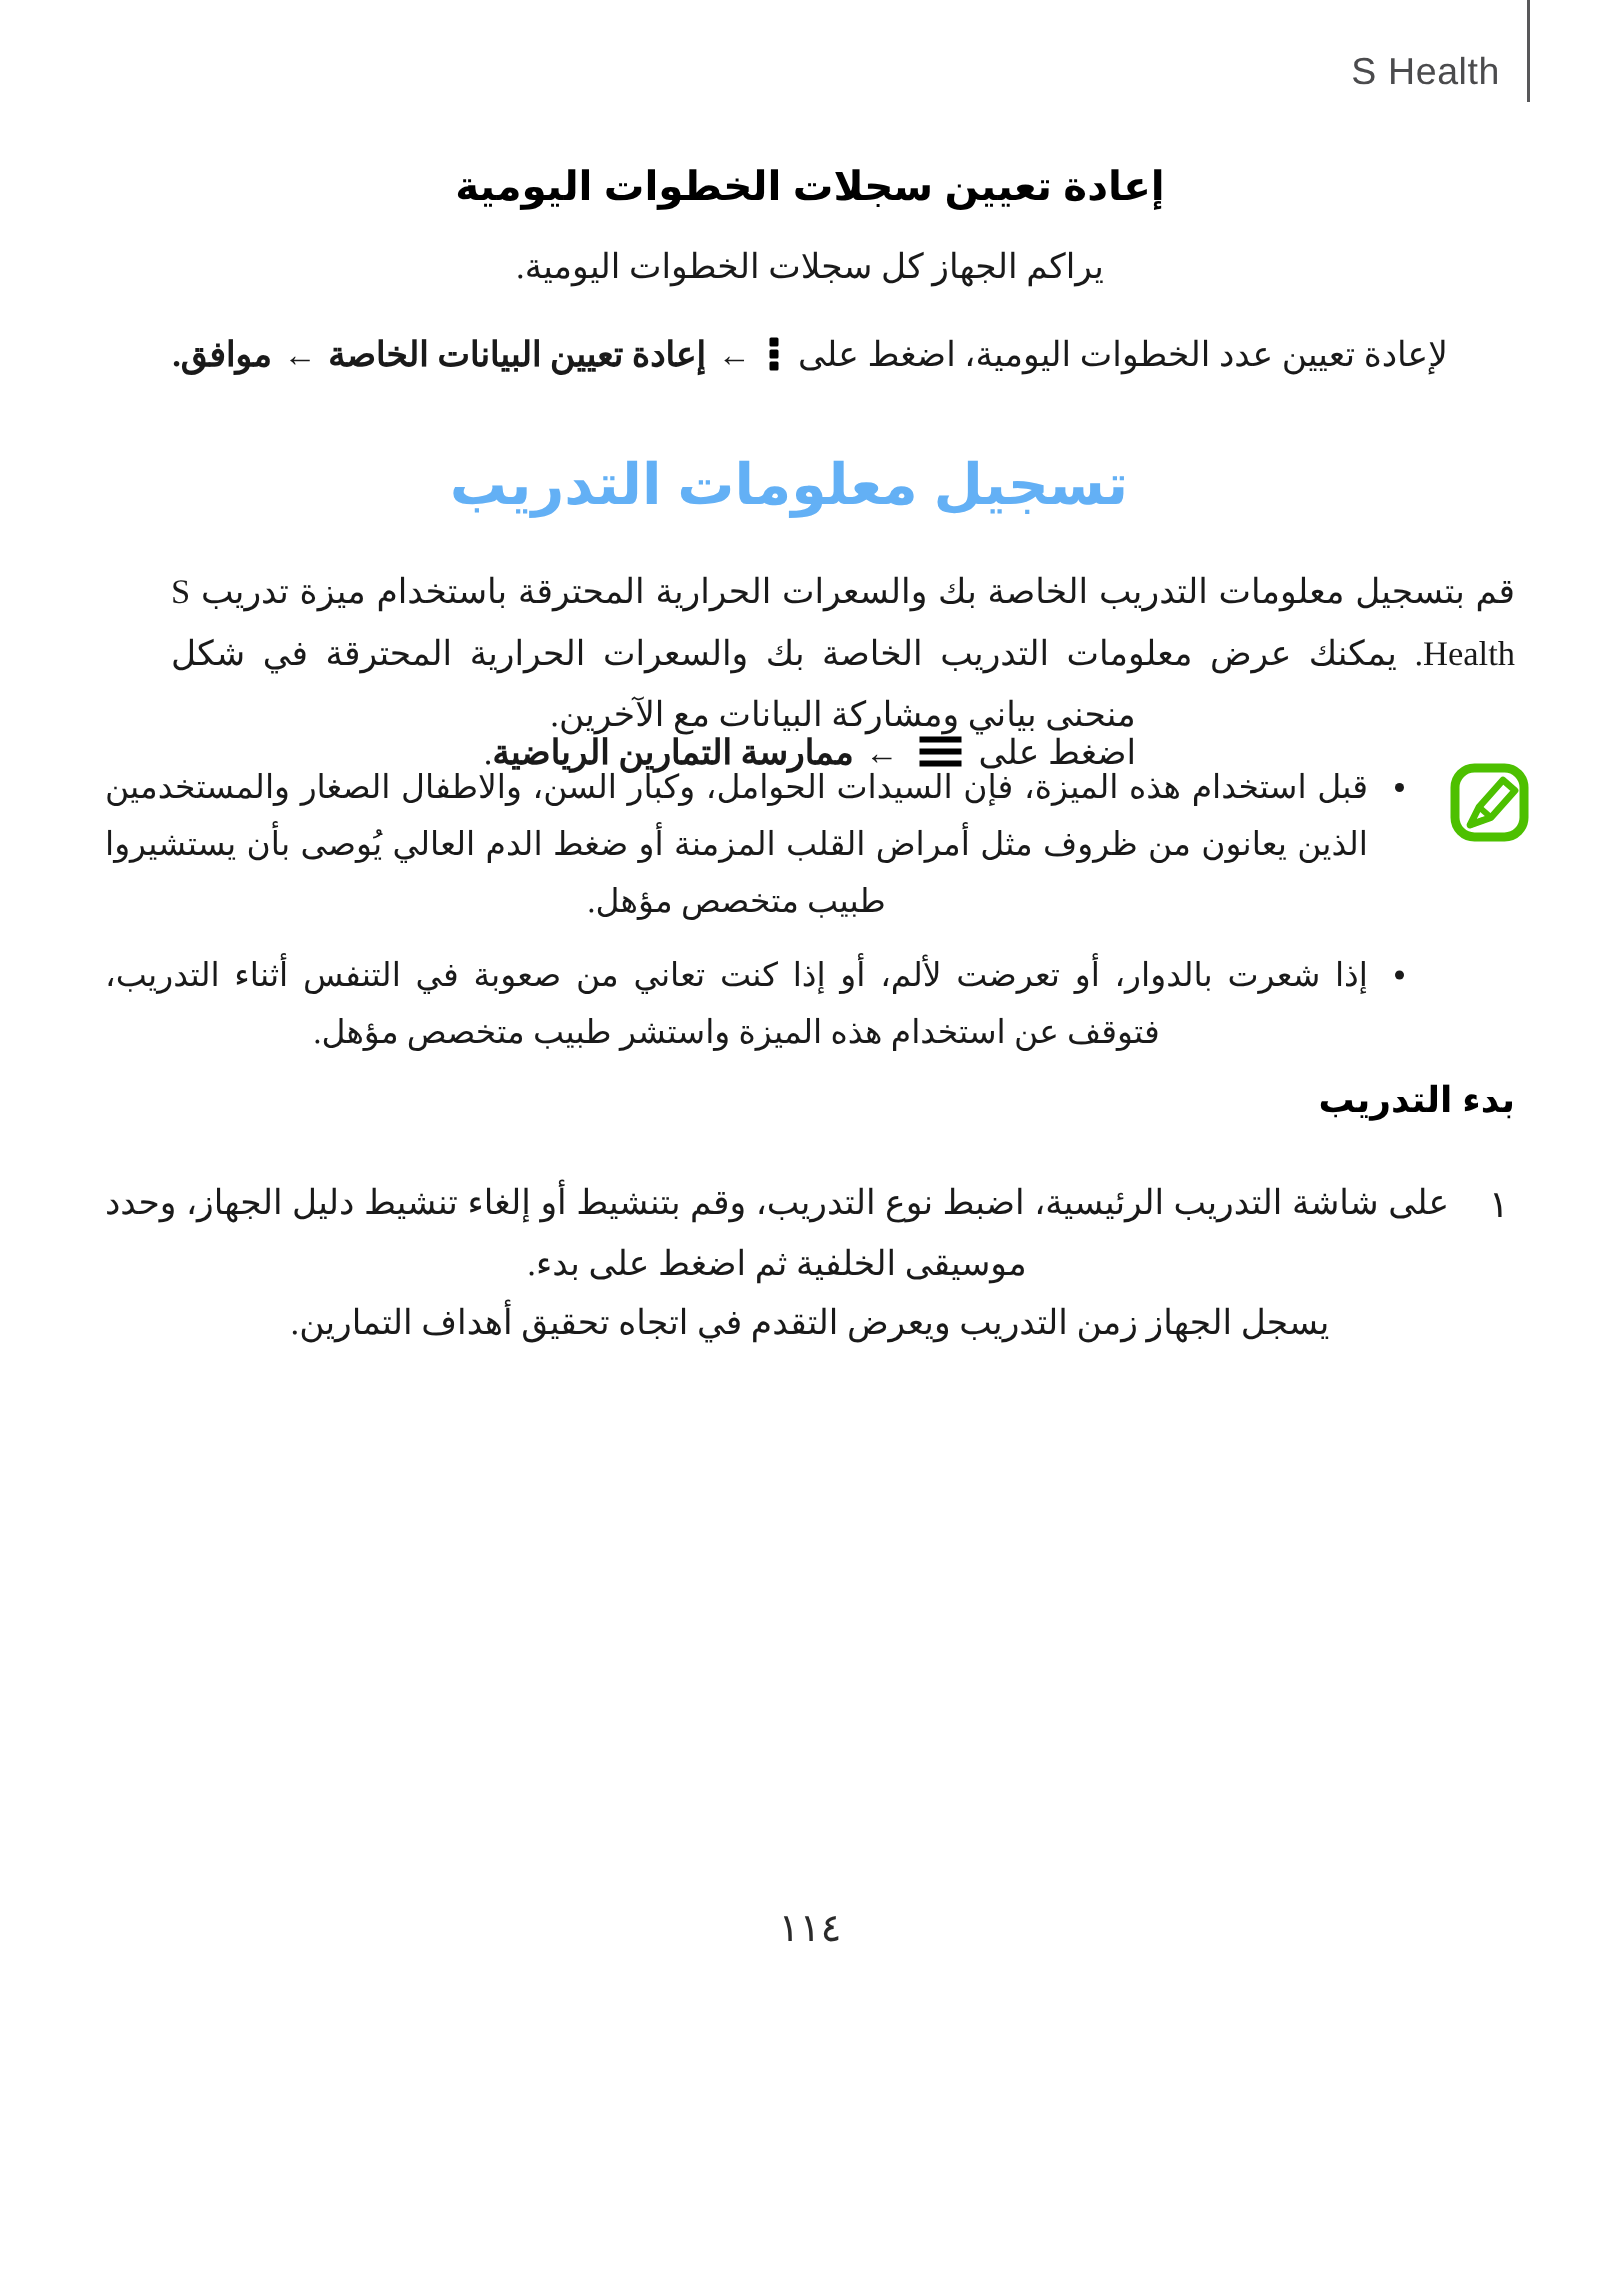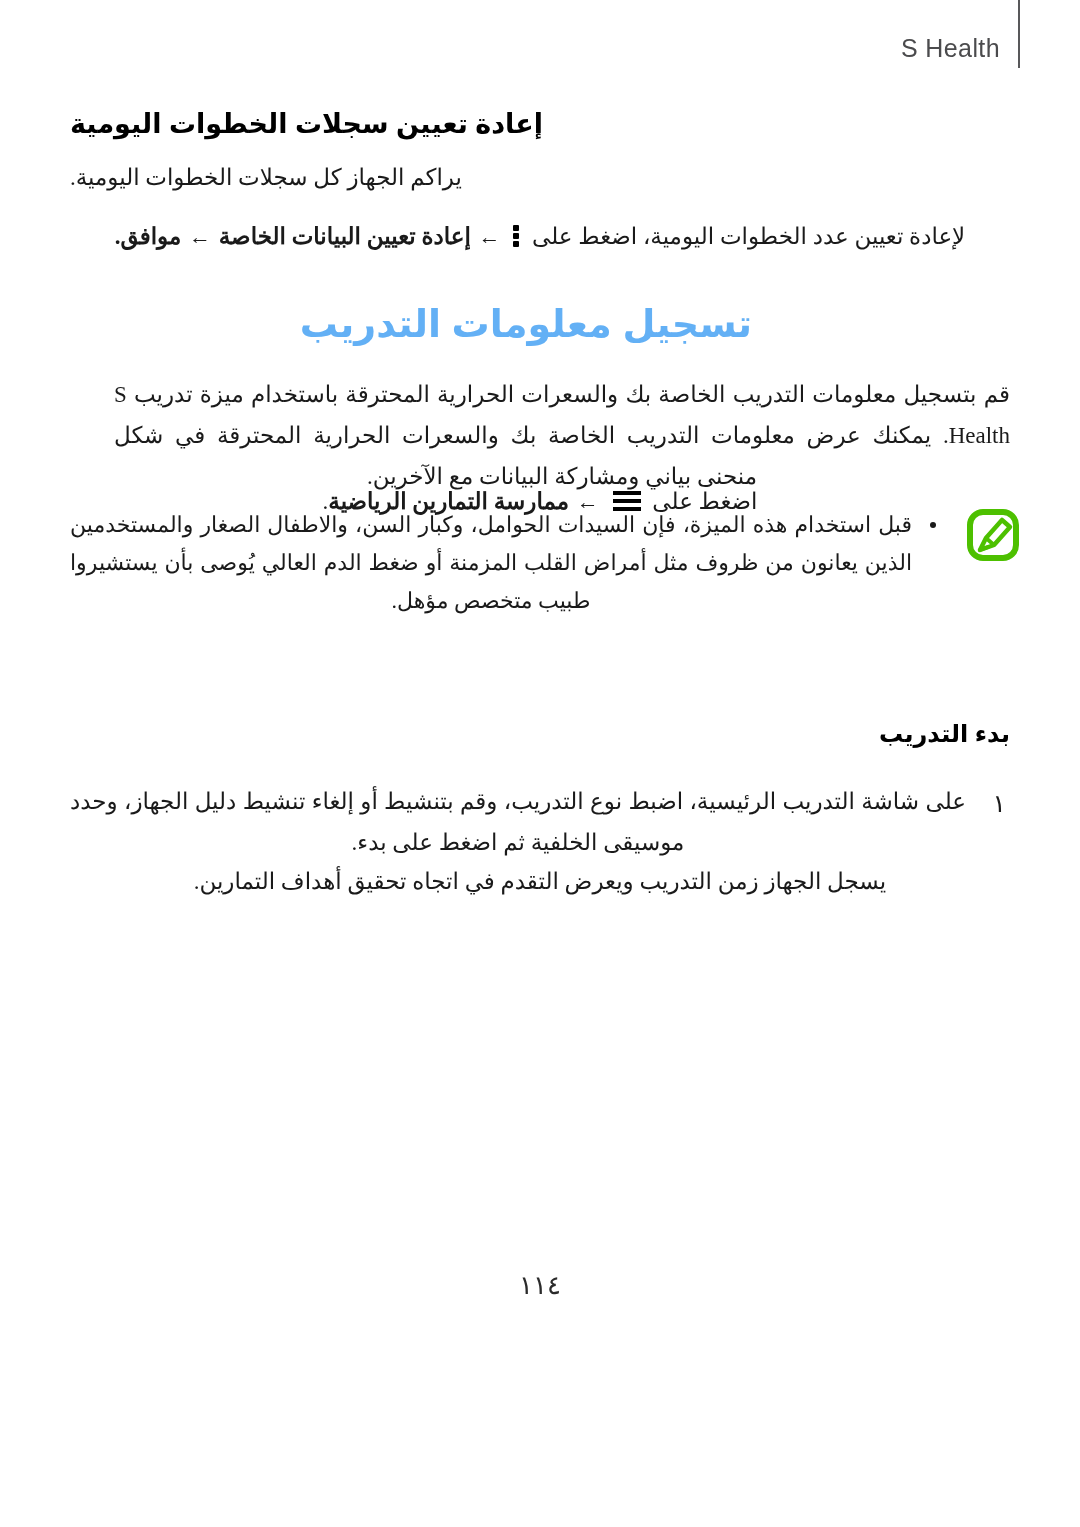--- a/index.html
+++ b/index.html
@@ -52,21 +52,21 @@
     color: #4b4b4d;
     letter-spacing: 0.4px;
     line-height: 1;
   }
 
   .h1-black {
     font-family: "Liberation Sans", "DejaVu Sans", sans-serif;
     font-weight: bold;
     font-size: 27px;
     color: #000000;
-    text-align: left;
+    text-align: center;
     margin: 0 0 16px 0;
     line-height: 1.25;
   }
 
   .h1-blue {
     font-family: "Liberation Sans", "DejaVu Sans", sans-serif;
     font-weight: bold;
     font-size: 38px;
     color: #63b0f5;
     text-align: center;
@@ -241,21 +241,21 @@
 <div class="page">
 
   <div class="header">
     <div class="header-title">S Health</div>
     <div class="header-rule"></div>
   </div>
 
   <div class="sec-reset">
     <h1 class="h1-black">إعادة تعيين سجلات الخطوات اليومية</h1>
 
-    <p class="body" style="text-align:left;">يراكم الجهاز كل سجلات الخطوات اليومية.</p>
+    <p class="body" style="text-align:center;">يراكم الجهاز كل سجلات الخطوات اليومية.</p>
 
     <p class="body" style="text-align:center; margin-top:18px;">
       <span>لإعادة تعيين عدد الخطوات اليومية، اضغط على</span>
       <span class="icon-dots">
         <i></i><i></i><i></i>
       </span>
       <span class="arrow">←</span>
       <span class="strong">إعادة تعيين البيانات الخاصة</span>
       <span class="arrow">←</span>
       <span class="strong">موافق</span><span class="strong">.</span>
@@ -291,20 +291,24 @@
           <path d="M20 30 L28 37" fill="none" stroke="#4DC000" stroke-width="4"></path>
           <path d="M14 42 L22 39" fill="none" stroke="#4DC000" stroke-width="4" stroke-linecap="round"></path>
         </svg>
       </span>
 
       <ul class="note-list">
         <li>
           <span class="dot"></span>
           <span>قبل استخدام هذه الميزة، فإن السيدات الحوامل، وكبار السن، والاطفال الصغار والمستخدمين الذين يعانون من ظروف مثل أمراض القلب المزمنة أو ضغط الدم العالي يُوصى بأن يستشيروا طبيب متخصص مؤهل.</span>
         </li>
+        <li>
+          <span class="dot"></span>
+          <span>إذا شعرت بالدوار، أو تعرضت لألم، أو إذا كنت تعاني من صعوبة في التنفس أثناء التدريب، فتوقف عن استخدام هذه الميزة واستشر طبيب متخصص مؤهل.</span>
+        </li>
       </ul>
     </div>
   </div>
 
   <div class="sec-start-head">
     <h2 class="h2-black">بدء التدريب</h2>
   </div>
 
   <div class="sec-steps">
     <ol class="steps">

